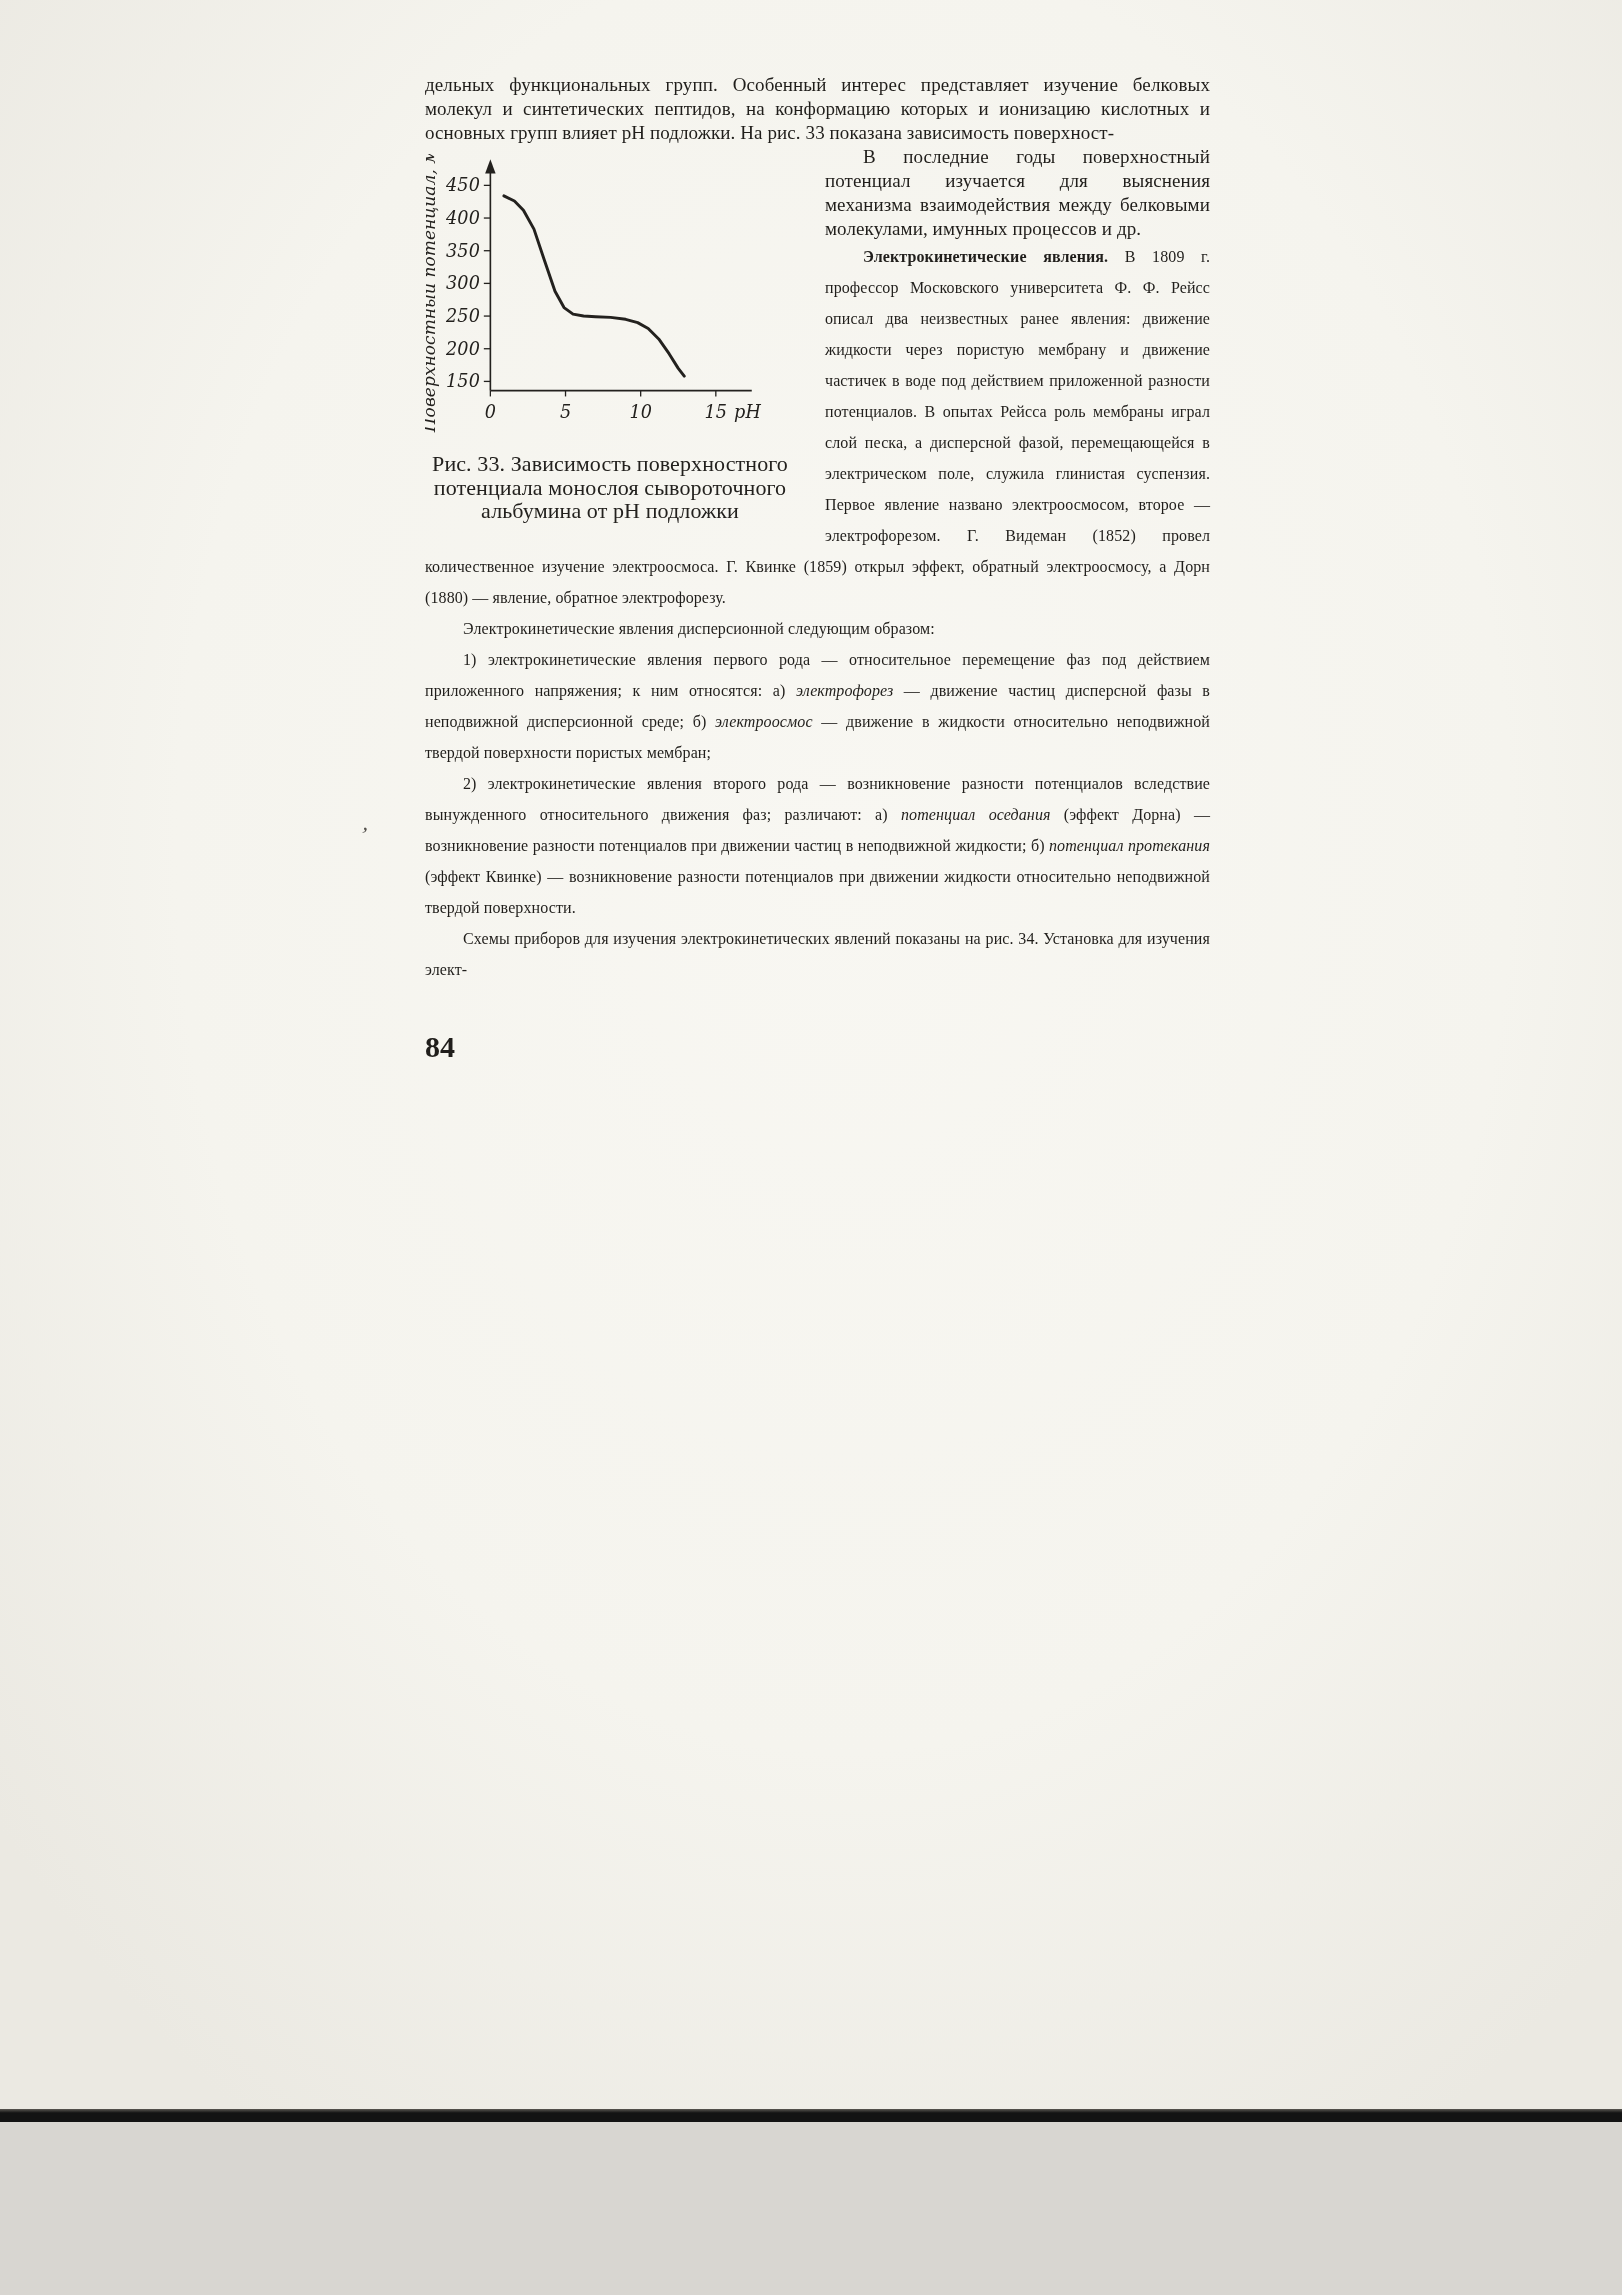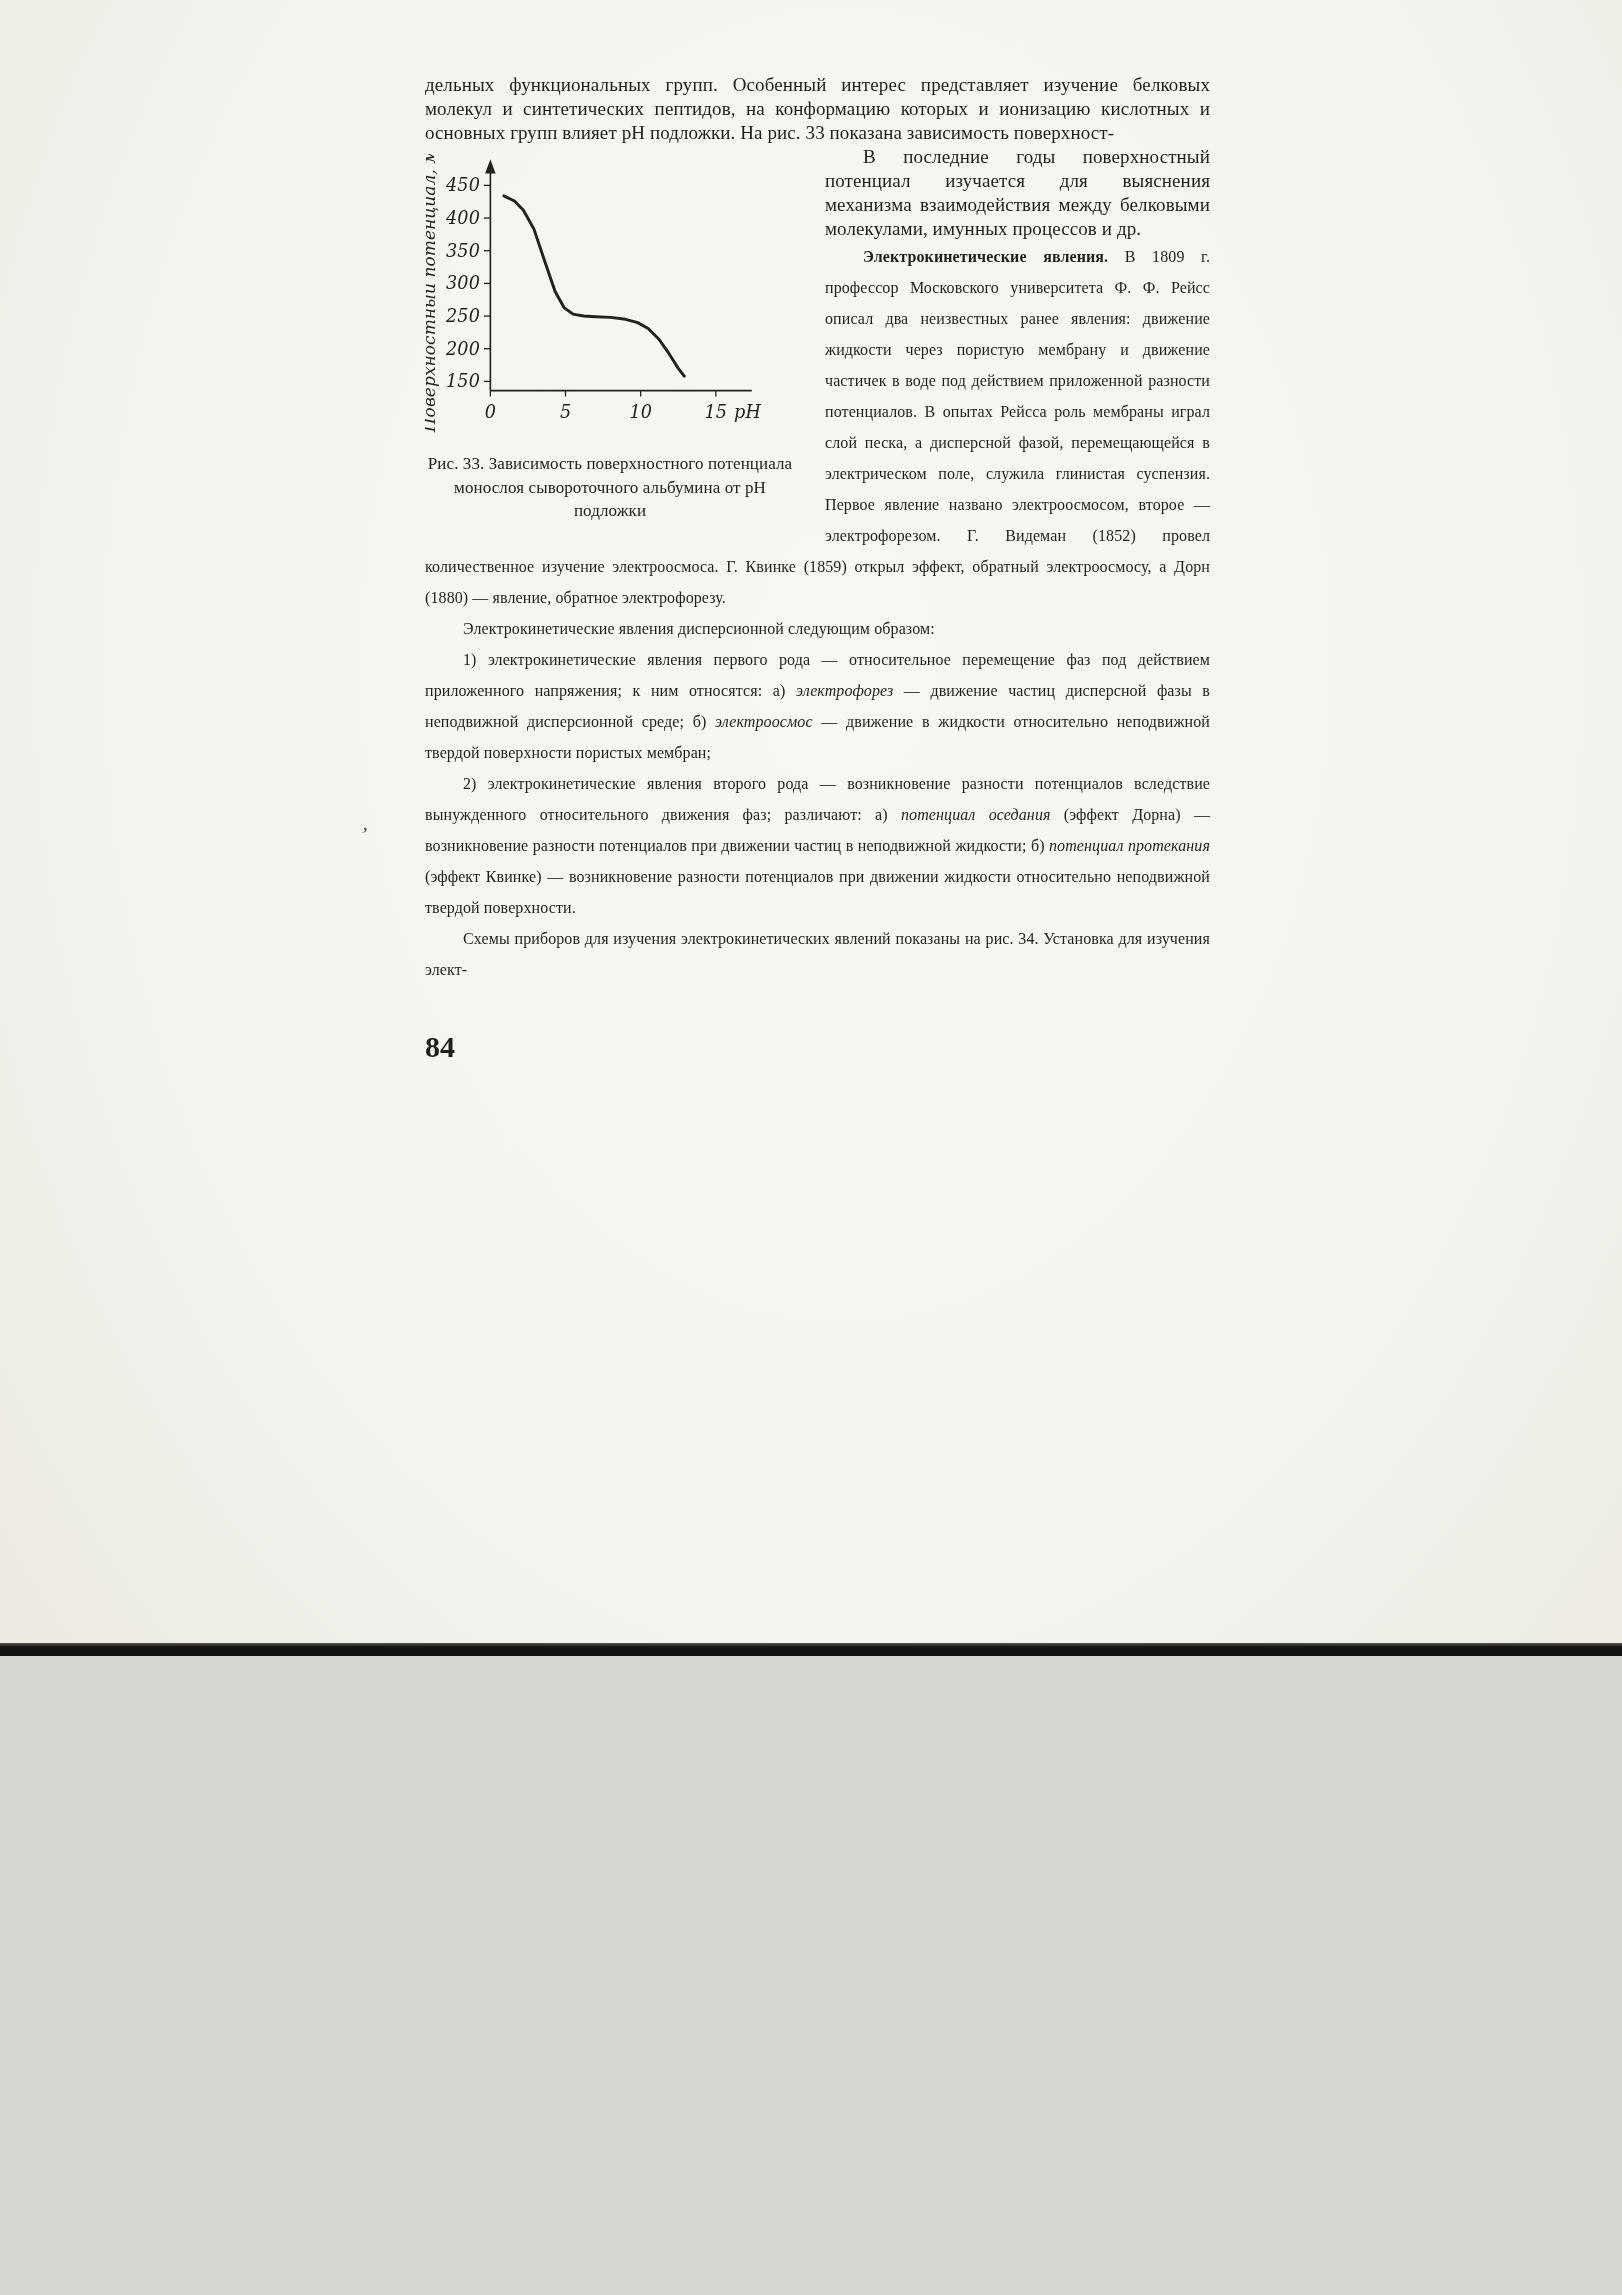--- a/index.html
+++ b/index.html
@@ -3,34 +3,34 @@
 <meta charset="utf-8">
 <style>
   * { box-sizing: border-box; }
   html, body { margin: 0; padding: 0; }
   body {
     width: 1623px; height: 2295px;
     background: #d8d6d1;
     font-family: "Liberation Serif", serif;
   }
   .page {
-    position: relative; width: 1623px; height: 1656px; overflow: hidden;
+    position: relative; width: 1623px; height: 2122px; overflow: hidden;
     background: radial-gradient(ellipse 1112px 1505px at 52% 40%, #f8f7f2 0%, #f5f4ee 60%, #ebe9e2 100%);
     color: #201e1b;
   }
   .content { position: absolute; left: 425px; top: 73px; width: 785px; letter-spacing: 0.1px; }
   p { margin: 0; text-align: justify; }
   .small { font-size: 19px; line-height: 24px; }
   .body-text { font-size: 16px; line-height: 31px; }
   .indent { text-indent: 38px; }
   .figure { float: left; width: 370px; margin: 9.2px 30px 3.9px 0; }
   .chart-svg { display: block; }
   .tick { font: italic 27px "DejaVu Serif", serif; fill: #23211e; }
   .axis-label { font: italic 26px "DejaVu Serif", serif; fill: #23211e; }
-  .caption { margin-top: 17px; font-size: 17px; line-height: 23.6px; text-align: center; color: #23211e; }
+  .caption { margin-top: 17px; font-size: 22px; line-height: 23.6px; text-align: center; color: #23211e; }
   .page-number { clear: both; margin-top: 45px; font-size: 30px; font-weight: bold; }
   .margin-mark {
     position: absolute; left: 364px; top: 810px; font-size: 22px; color: #55524d;
     transform: rotate(14deg);
   }
   .scan-edge {
     position: absolute; left: 0; bottom: 0; width: 100%; height: 13px;
     background: linear-gradient(to top, #131313 0%, #131313 70%, #5a5751 100%);
   }
 </style>

